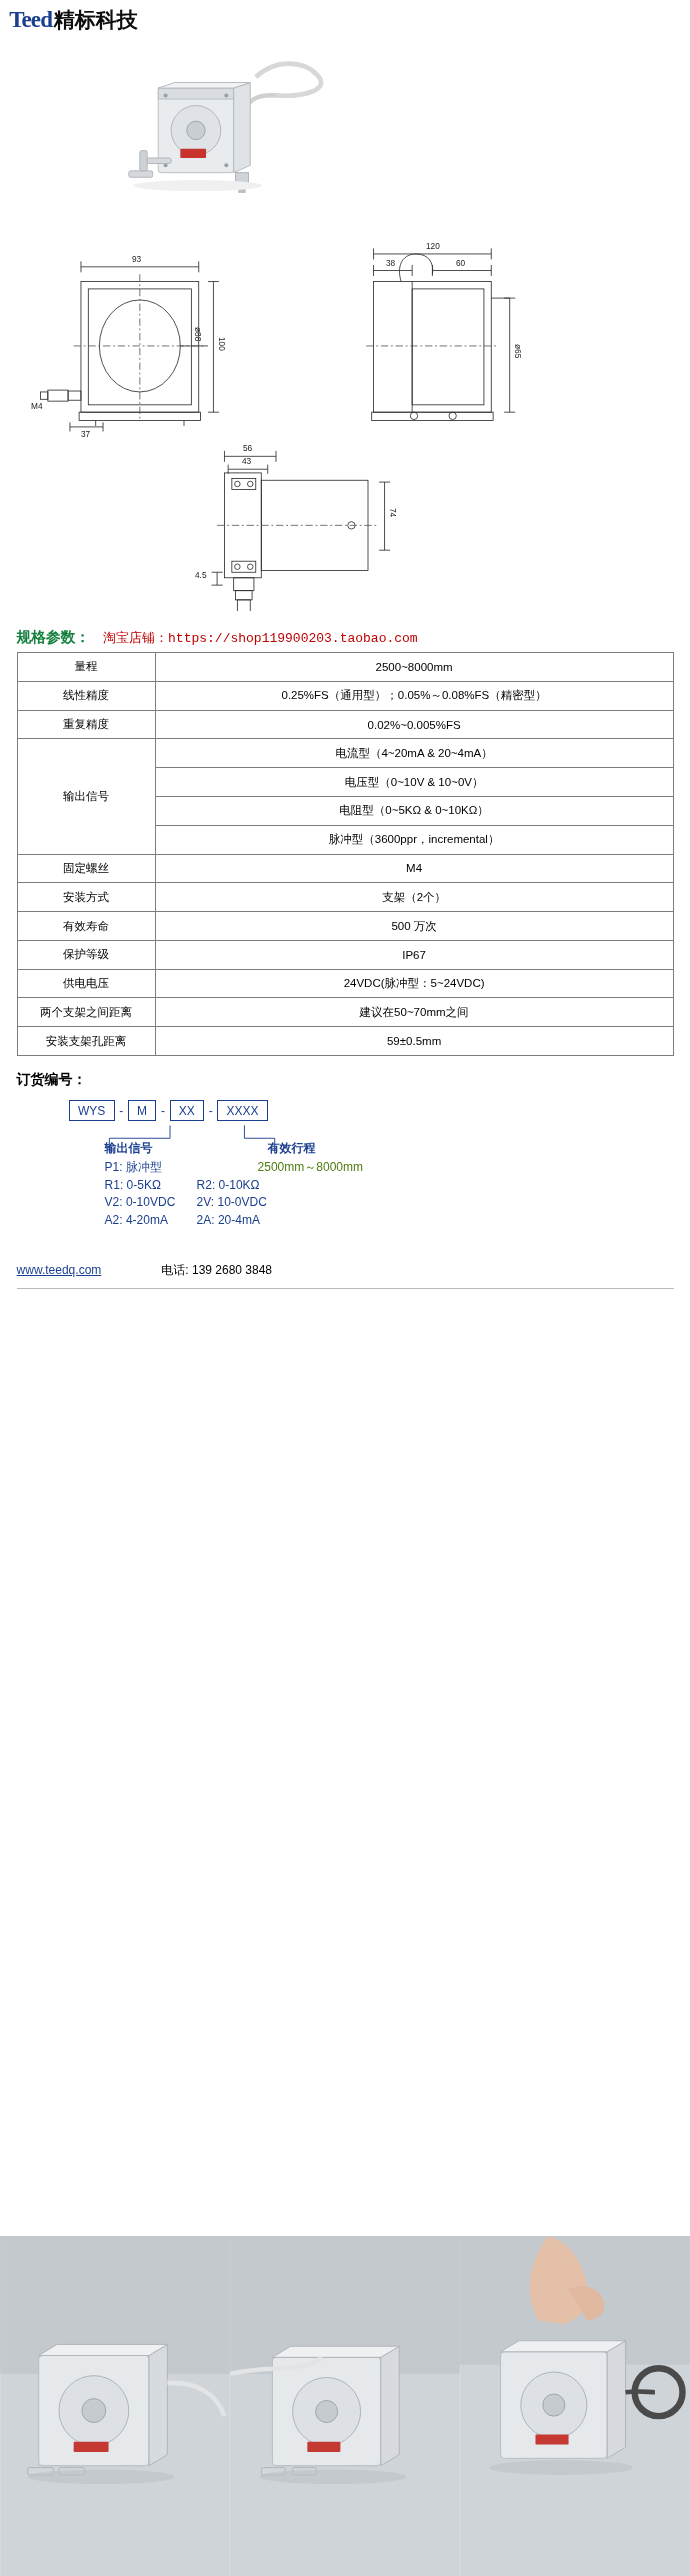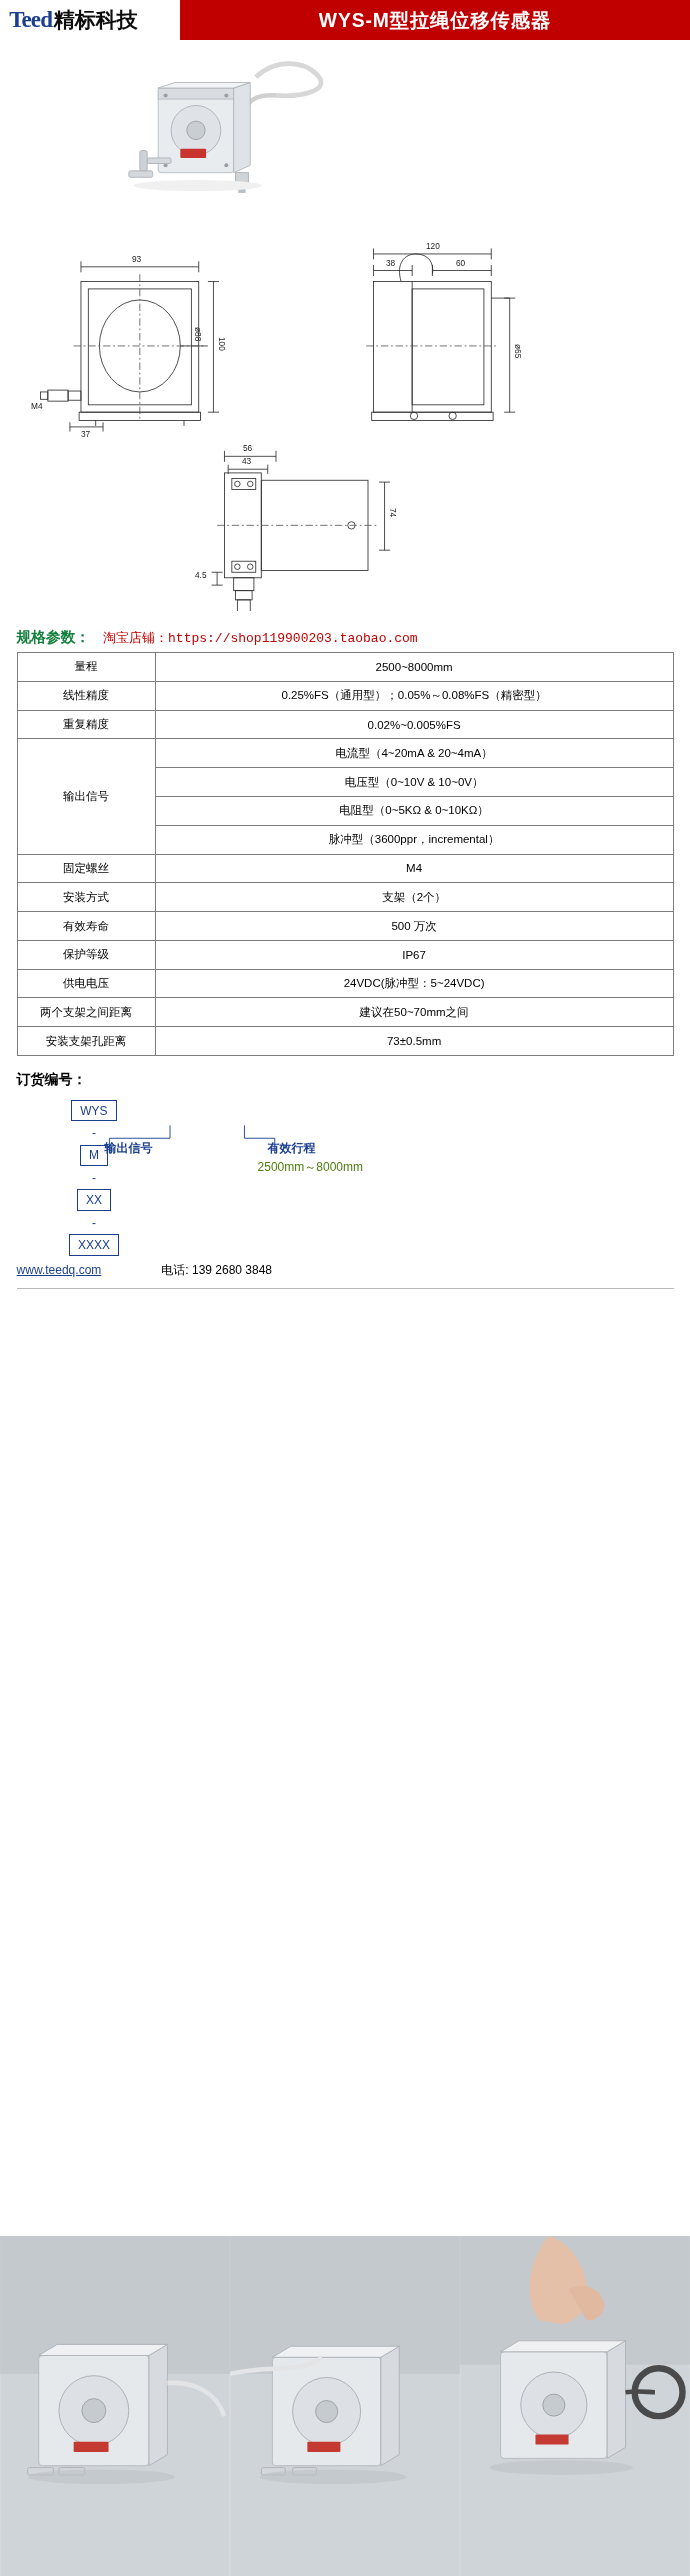--- a/index.html
+++ b/index.html
@@ -128,21 +128,20 @@
   }
   .code-row {
     position: absolute;
     left: 52px;
     top: 3.7px;
     display: flex;
     align-items: center;
     gap: 4.6px;
     font-size: 12px;
     color: #1b3f8f;
-    flex-direction: column;
   }
   .code-box {
     border: 0.9px solid #1b3f8f;
     padding: 2.8px 8.3px;
     min-width: 28px;
     text-align: center;
     color: #1b3f8f;
     font-size: 12px;
   }
   .code-dash { color: #1b3f8f; font-size: 12px; }
@@ -215,21 +214,20 @@
   }
 </style>
 </head>
 <body>
 
 <div class="header">
   <div class="logo-box">
     <span class="logo-mark">Teed</span>
     <span class="logo-cn">精标科技</span>
   </div>
-  <div class="title-bar">WYS-M型拉绳位移传感器</div>
 </div>
 
 <div class="photo-area">
   <svg width="690" height="166" viewBox="0 0 750 180">
     <rect x="0" y="0" width="750" height="180" fill="#ffffff"></rect>
 
     <path d="M278,40 C300,20 330,22 345,38 C360,54 330,62 300,60" stroke="#d8d8d8" stroke-width="5" fill="none"></path>
     <path d="M300,60 C270,58 262,74 268,92" stroke="#d0d0d0" stroke-width="5" fill="none"></path>
 
     <rect x="172" y="52" width="82" height="92" rx="3" fill="#e9ecef" stroke="#b7bcc2"></rect>
@@ -425,21 +423,21 @@
     <tr>
       <td class="key">供电电压</td>
       <td>24VDC(脉冲型：5~24VDC)</td>
     </tr>
     <tr>
       <td class="key">两个支架之间距离</td>
       <td>建议在50~70mm之间</td>
     </tr>
     <tr>
       <td class="key">安装支架孔距离</td>
-      <td>73±0.5mm</td>
+      <td>59±0.5mm</td>
     </tr>
   </tbody>
 </table>
 
 <div class="order-title">订货编号：</div>
 
 <div class="order-area">
   <div class="code-row">
     <span class="code-box">WYS</span>
     <span class="code-dash">-</span>
@@ -455,20 +453,26 @@
       <line x1="166" y1="32" x2="166" y2="46"></line>
       <line x1="166" y1="46" x2="100" y2="46"></line>
       <line x1="100" y1="46" x2="100" y2="62"></line>
       <line x1="247" y1="32" x2="247" y2="46"></line>
       <line x1="247" y1="46" x2="280" y2="46"></line>
       <line x1="280" y1="46" x2="280" y2="62"></line>
     </g>
   </svg>
 
   <div class="sig-label">输出信号</div>
+  <div class="sig-lines">
+    <div><span class="c2">P1: 脉冲型</span><span></span></div>
+    <div><span class="c2">R1: 0-5KΩ</span><span>R2: 0-10KΩ</span></div>
+    <div><span class="c2">V2: 0-10VDC</span><span>2V: 10-0VDC</span></div>
+    <div><span class="c2">A2: 4-20mA</span><span>2A: 20-4mA</span></div>
+  </div>
 
   <div class="travel-label">有效行程</div>
   <div class="travel-value">2500mm～8000mm</div>
 </div>
 
 <div class="contact">
   <a href="#">www.teedq.com</a>
   <span>电话: 139 2680 3848</span>
 </div>
 <div class="divider"></div>

